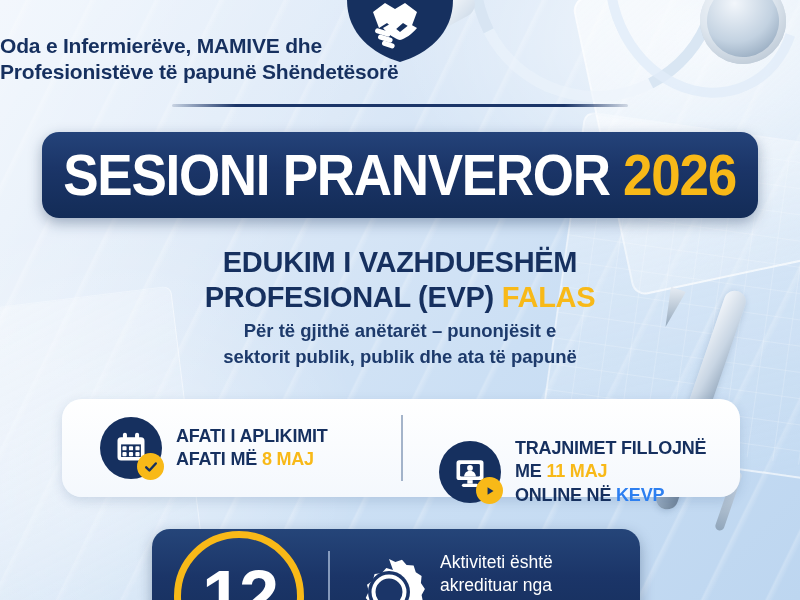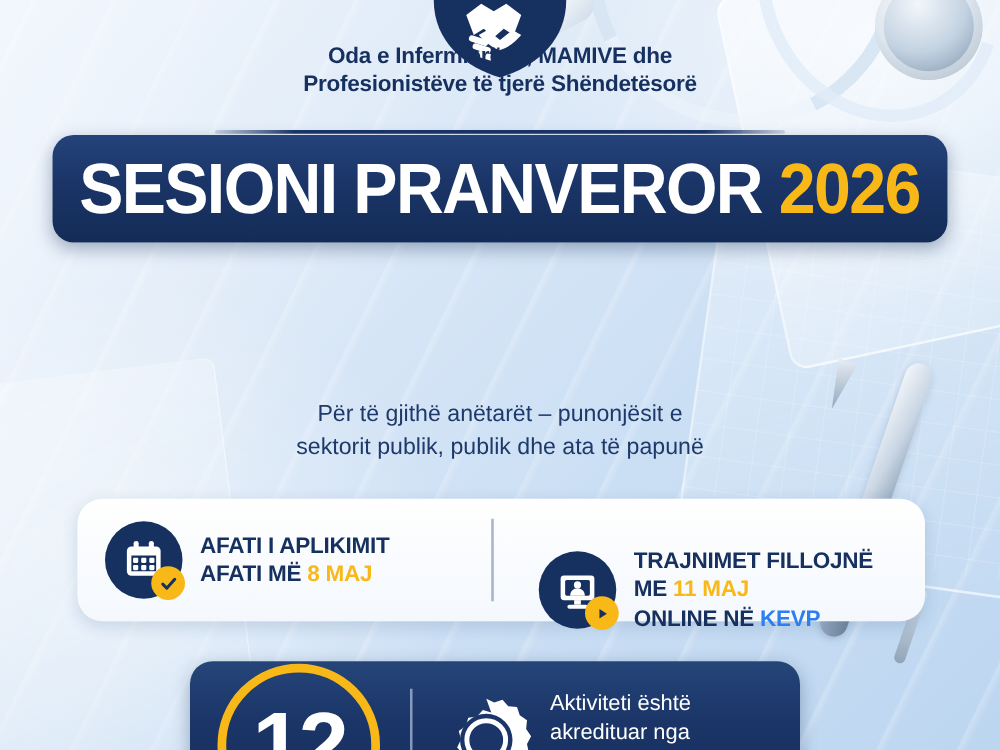--- a/index.html
+++ b/index.html
@@ -136,43 +136,42 @@
     top: -46px;
     transform: translateX(-50%);
     width: 122px;
     height: 112px;
   }
 
   .org-name {
     position: absolute;
     left: 0; right: 0;
     top: 33px;
-    text-align: center;
     color: #16305f;
-    font-size: 18px;
+    font-size: 21px;
     font-weight: bold;
     line-height: 1.26;
     letter-spacing: -.2px;
   }
 
   .rule {
     position: absolute;
     left: 172px;
     width: 456px;
     top: 104px;
     height: 3px;
     background: linear-gradient(90deg, rgba(22,48,95,.15), #1b3568 14%, #1b3568 86%, rgba(22,48,95,.15));
     border-radius: 2px;
   }
 
   
   .banner {
     position: absolute;
     left: 42px;
-    top: 108px;
+    top: 132px;
     width: 716px;
     height: 86px;
     border-radius: 17px;
     background: linear-gradient(180deg, #24437a 0%, #1b3568 42%, #132c57 100%);
     box-shadow: 0 5px 14px rgba(18,42,82,.35);
     display: flex;
     align-items: center;
     justify-content: center;
   }
   .banner-text {
@@ -200,21 +199,21 @@
   }
   .headline .g { color: #f8b918; }
 
   .subtext {
     position: absolute;
     left: 0; right: 0;
     top: 318px;
     text-align: center;
     color: #1d3a6b;
     font-size: 18.5px;
-    font-weight: normal;
+    font-weight: bold;
     line-height: 1.4;
   }
 
   
   .info-panel {
     position: absolute;
     left: 62px;
     top: 399px;
     width: 678px;
     height: 98px;
@@ -222,21 +221,21 @@
     border-radius: 20px;
     box-shadow: 0 4px 12px rgba(40,75,125,.16);
     display: flex;
     align-items: center;
   }
   .info-col {
     flex: 1;
     display: flex;
     align-items: center;
     gap: 14px;
-    padding-left: 22px;
+    padding-left: 38px;
     height: 100%;
   }
   .info-col.right { padding-left: 36px; margin-top: 48px; }
   .info-divider {
     width: 2px;
     height: 66px;
     background: #5c789e;
     opacity: .55;
     flex: 0 0 auto;
   }
@@ -352,31 +351,38 @@
           <path d="M44 74 c5 6 12 11 17 12 c5 -1 12 -6 17 -12 l-7 -4 l-10 8 l-10 -8 Z"></path>
           <rect x="36" y="76" width="16" height="5" rx="2.5" transform="rotate(18 44 78)"></rect>
           <rect x="39" y="82" width="15" height="5" rx="2.5" transform="rotate(18 46 84)"></rect>
           <rect x="43" y="88" width="13" height="5" rx="2.5" transform="rotate(18 49 90)"></rect>
         </g>
       </svg>
     </div>
 
     <div class="org-name">
       <div>Oda e Infermierëve, MAMIVE dhe</div>
-      <div>Profesionistëve të tjerë Shëndetësorë</div>
+      <div>Profesionistëve të papunë Shëndetësorë</div>
     </div>
 
     <div class="rule"></div>
 
     <div class="banner">
       <div class="banner-text">
         <span class="w">SESIONI PRANVEROR</span><span class="w"> </span><span class="g">2026</span>
       </div>
     </div>
 
+    <div class="headline">
+      <div>EDUKIM I VAZHDUESHËM</div>
+      <div>
+        <span>PROFESIONAL (EVP)</span>
+        <span class="g">FALAS</span>
+      </div>
+    </div>
 
     <div class="subtext">
       <div>Për të gjithë anëtarët – punonjësit e</div>
       <div>sektorit publik, publik dhe ata të papunë</div>
     </div>
 
     <div class="info-panel">
 
       <div class="info-col">
         <div class="badge-circle">

